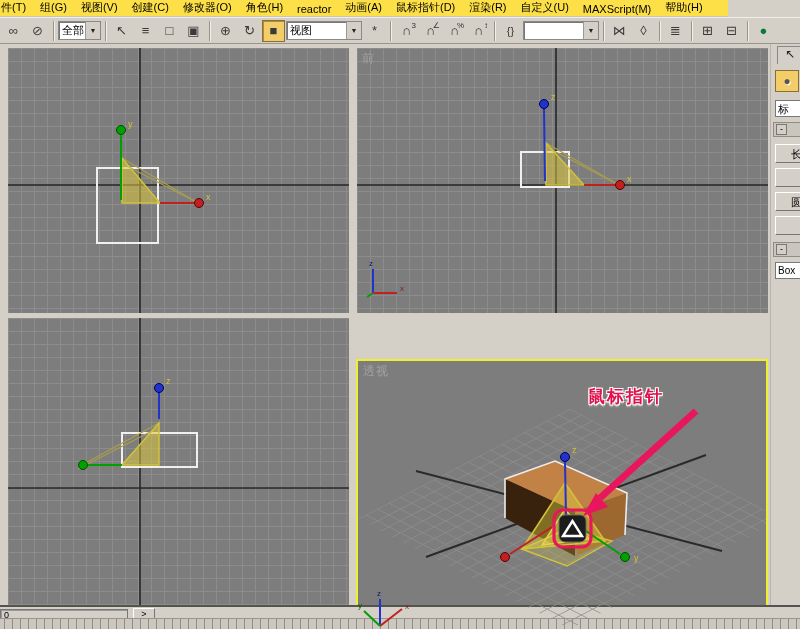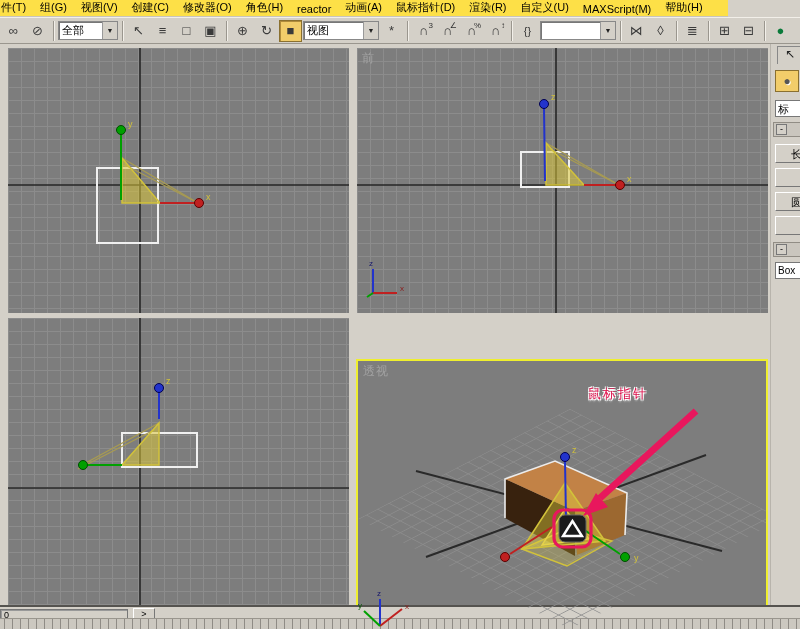--- a/index.html
+++ b/index.html
@@ -57,21 +57,21 @@
   .floor {
     position:absolute; left:62px; top:8px; width:300px; height:300px; z-index:1;
     background-image:
       linear-gradient(to right, #8e8e8e 1px, transparent 1px),
       linear-gradient(to bottom, #8e8e8e 1px, transparent 1px);
     background-size:16px 16px;
     transform:scaleY(0.52) rotate(45deg); opacity:.85;
   }
   .callout {
     position:absolute; left:230px; top:24px; z-index:6;
-    font-size:13px; font-weight:normal; color:#e0104c; letter-spacing:2px;
+    font-size:17px; font-weight:bold; color:#e0104c; letter-spacing:2px;
     text-shadow:-1px -1px 0 #fff, 1px -1px 0 #fff, -1px 1px 0 #fff, 1px 1px 0 #fff, 0 2px 2px rgba(255,255,255,.8);
   }
   
   .rpanel {
     position:absolute; left:770px; top:44px; width:30px; height:563px;
     background:#d4d0c8; border-left:1px solid #b8b4ac; overflow:hidden;
   }
   .rtab { position:absolute; left:6px; top:2px; width:26px; height:18px;
     background:#d4d0c8; border:1px solid #888; border-bottom:none; text-align:center;
     font-size:12px; color:#222; }
@@ -131,21 +131,21 @@
   <span class="mitem">渲染(R)</span>
   <span class="mitem">自定义(U)</span>
   <span class="mitem">MAXScript(M)</span>
   <span class="mitem">帮助(H)</span>
 </div>
 
 <div class="toolbar">
   <span class="tico">∞</span>
   <span class="tico">⊘</span>
   <span class="tsep"></span>
-  <span class="tdrop" style="width:60px">
+  <span class="tdrop" style="width:43px">
     <span class="val">全部</span>
     <span class="btn">▼</span>
   </span>
   <span class="tsep"></span>
   <span class="tico">↖</span>
   <span class="tico">≡</span>
   <span class="tico">□</span>
   <span class="tico">▣</span>
   <span class="tsep"></span>
   <span class="tico">⊕</span>

